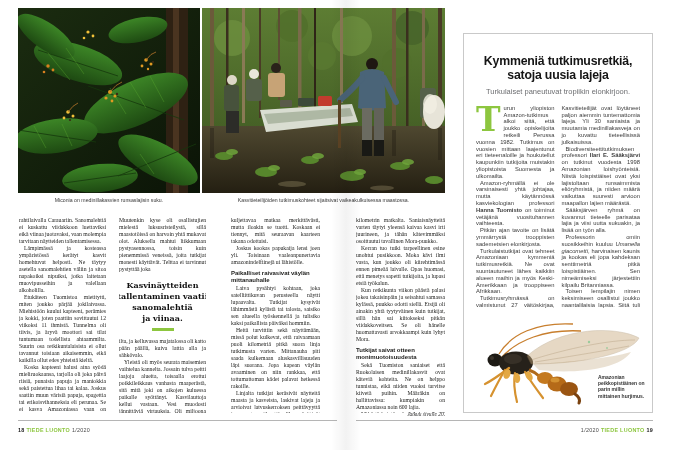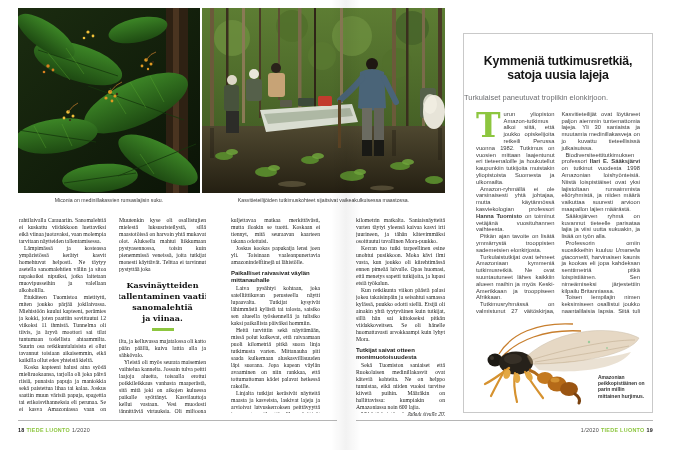--- a/index.html
+++ b/index.html
@@ -32,21 +32,21 @@
               color:#121212;text-align:center;white-space:pre-line;margin:7px -8px 4px;}
   .quote-bar{width:22px;height:3px;background:#8dc63f;margin:4px auto 7px;}
   .continuation{position:absolute;left:356px;top:411px;width:89px;text-align:right;
                 font-family:"Liberation Serif",serif;font-style:italic;font-size:5.4px;color:#2a2a2a;}
 
   
   .feature-box{position:absolute;left:463px;top:33px;width:190px;height:380px;
                border:1px solid #c9c9c9;background:#fff;box-sizing:border-box;}
   .fb-title{margin-top:20px;font-family:Liberation Sans, sans-serif;font-weight:bold;font-size:12.3px;
             line-height:14.4px;letter-spacing:-0.2px;color:#151515;text-align:center;white-space:pre-line;}
-  .fb-subtitle{margin-top:10px;font-size:7.5px;color:#6d6e71;text-align:left;}
+  .fb-subtitle{margin-top:4px;font-size:7.5px;color:#6d6e71;text-align:center;}
   .fb-cols{display:flex;gap:7px;margin:9px 12px 0;height:205px;overflow:hidden;
            font-size:5.8px;line-height:6.8px;color:#3c3c3c;text-align:justify;}
   .fb-col{flex:1;}
   .fb-col p{margin:0;}
   .fb-col p + p{text-indent:4px;}
   .fb-col .bold{font-weight:bold;}
   .fb-col .italic{font-style:italic;}
   .dropcap{float:left;font-family:"DejaVu Serif",serif;font-weight:bold;font-size:33px;
            line-height:26px;color:#8dc63f;margin:2px 3px 0 0;}
   .insect{position:absolute;left:5px;top:280px;width:180px;height:94px;}

